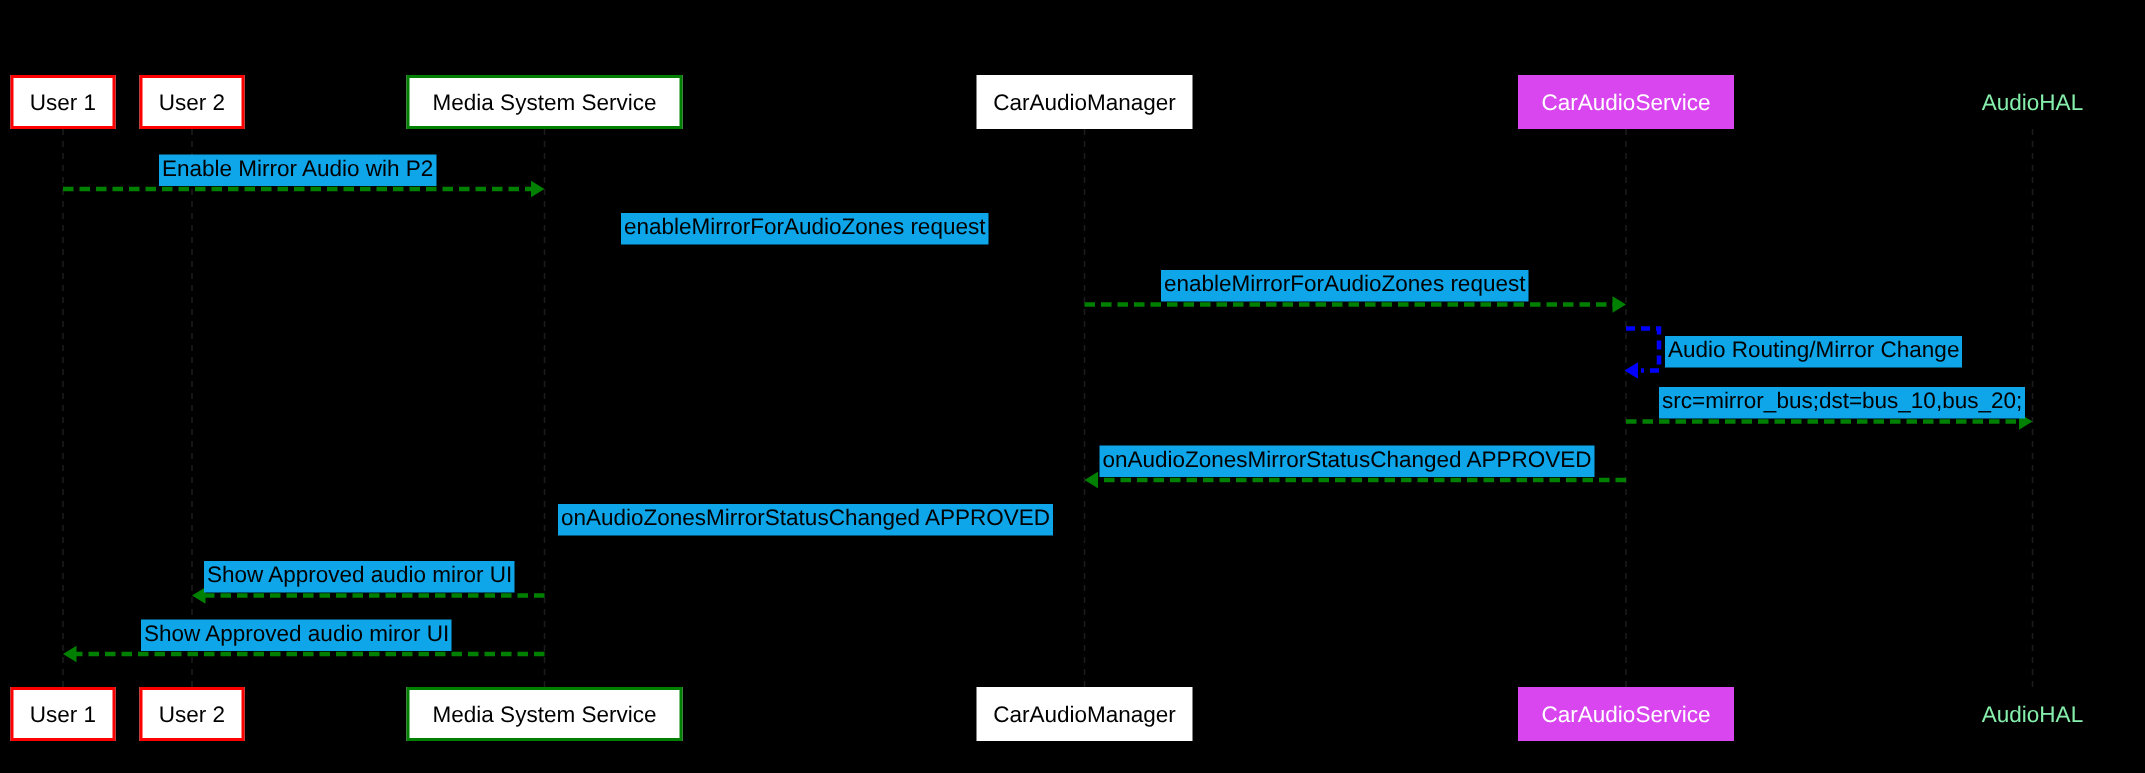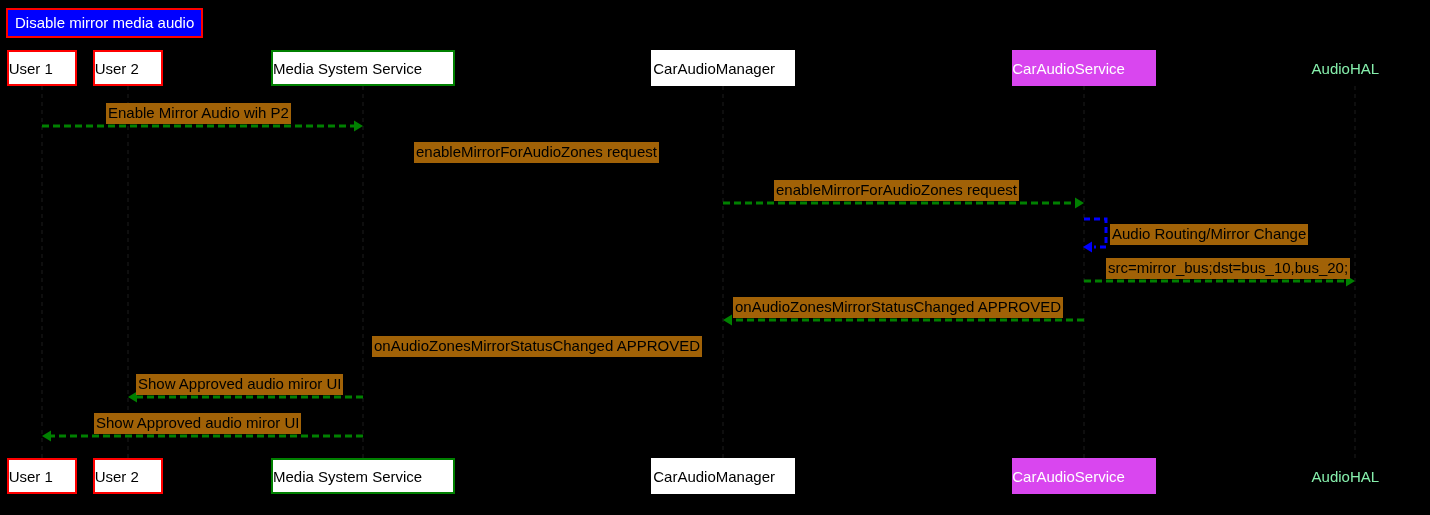--- a/index.html
+++ b/index.html
@@ -31,20 +31,21 @@
     padding: 5px 7px 6px 7px;
     white-space: nowrap;
     box-sizing: border-box;
   }
   
   .participant {
     position: absolute;
     box-sizing: border-box;
     display: flex;
     align-items: center;
+    justify-content: center;
     white-space: nowrap;
     font-size: 15px;
     line-height: 1;
   }
   .participant.boxed {
     background: #ffffff;
     color: #000000;
     border: 2px solid #ff0000;
   }
   .participant.boxed.green {
@@ -56,35 +57,34 @@
     border: none;
   }
   .participant.plain {
     background: transparent;
     color: #86efac;
     border: none;
   }
   
   .msg-label {
     position: absolute;
-    background: #a16207;
+    background: #0ea5e9;
     color: #000000;
     font-size: 15px;
     line-height: 1.05;
     padding: 2px 2px 3px 2px;
     white-space: nowrap;
     box-sizing: border-box;
   }
 </style>
 </head>
 <body>
 
 <div id="canvas">
 
-  <div class="title-box" style="left:6px; top:8px;">Disable mirror media audio</div>
 
   <svg id="lifeline-layer" width="1430" height="515" style="position:absolute;left:0;top:0;pointer-events:none;">
       <line x1="42" y1="86" x2="42" y2="458" stroke="#1c1c1c" stroke-width="1" stroke-dasharray="4,4"></line>
       <line x1="128" y1="86" x2="128" y2="458" stroke="#1c1c1c" stroke-width="1" stroke-dasharray="4,4"></line>
       <line x1="363" y1="86" x2="363" y2="458" stroke="#1c1c1c" stroke-width="1" stroke-dasharray="4,4"></line>
       <line x1="723" y1="86" x2="723" y2="458" stroke="#1c1c1c" stroke-width="1" stroke-dasharray="4,4"></line>
       <line x1="1084" y1="86" x2="1084" y2="458" stroke="#1c1c1c" stroke-width="1" stroke-dasharray="4,4"></line>
       <line x1="1355" y1="86" x2="1355" y2="458" stroke="#1c1c1c" stroke-width="1" stroke-dasharray="4,4"></line>
     </svg>
 

